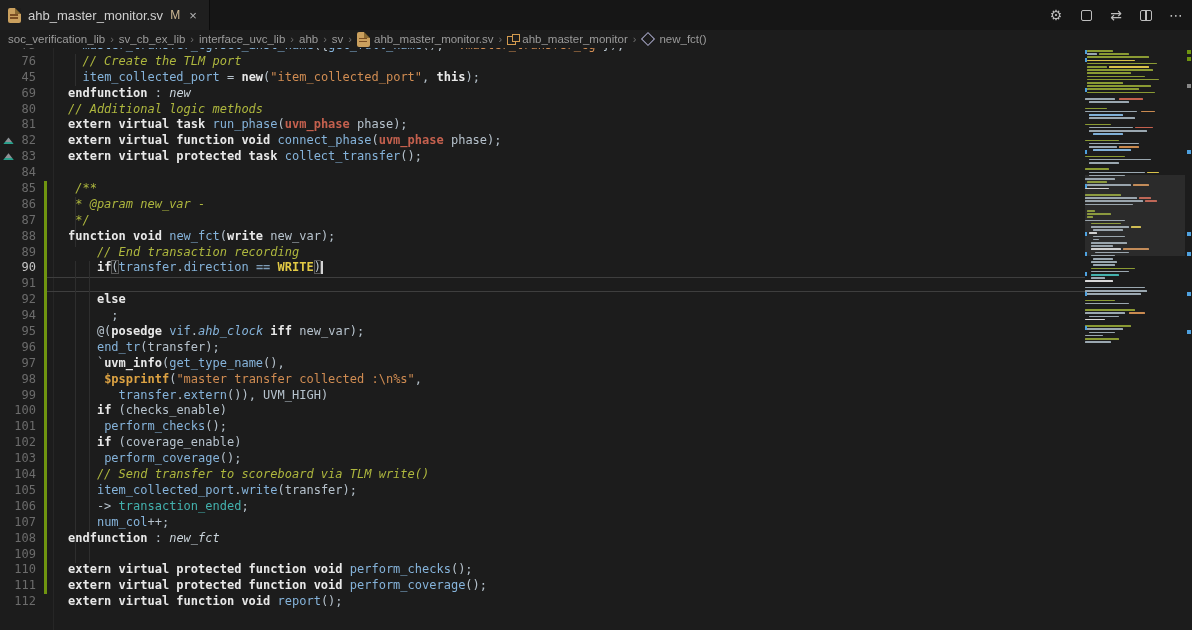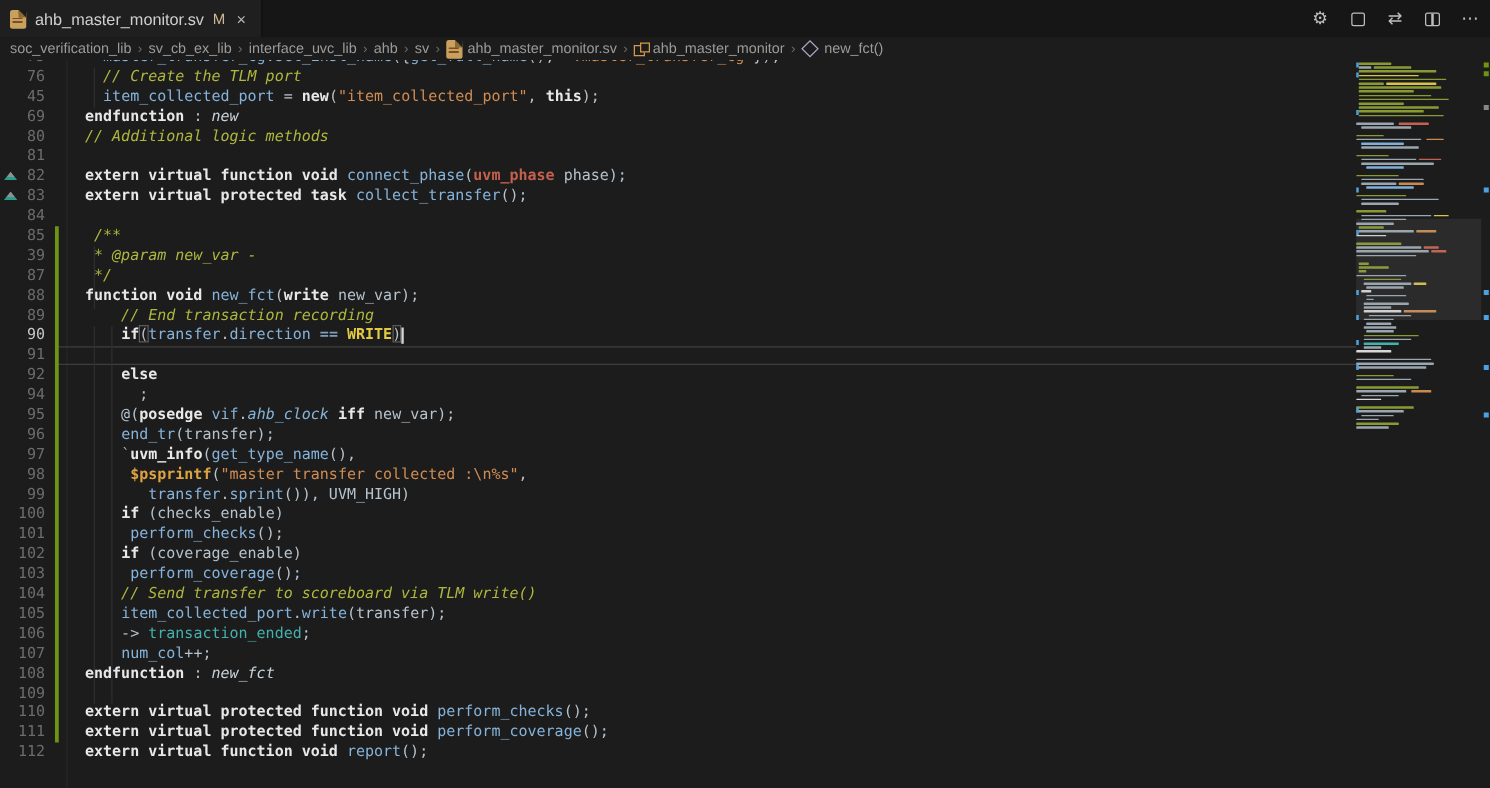--- a/index.html
+++ b/index.html
@@ -146,39 +146,40 @@
         <div class="line">
           <span class="lnum">69</span>
           <span class="codetxt"><span class="kw">endfunction</span><span class="pl"> : </span><span class="it">new</span></span>
         </div>
         <div class="line">
           <span class="lnum">80</span>
           <span class="codetxt"><span class="cm">// Additional logic methods</span></span>
         </div>
         <div class="line">
           <span class="lnum">81</span>
+          <span class="codetxt"><span class="kw">extern virtual task </span><span class="id">run_phase</span><span class="pl">(</span><span class="ty">uvm_phase</span><span class="pl"> phase);</span></span>
         </div>
         <div class="line">
           <span class="lnum">82</span>
           <span class="codetxt"><span class="kw">extern virtual function void </span><span class="id">connect_phase</span><span class="pl">(</span><span class="ty">uvm_phase</span><span class="pl"> phase);</span></span>
         </div>
         <div class="line">
           <span class="lnum">83</span>
           <span class="codetxt"><span class="kw">extern virtual protected task </span><span class="id">collect_transfer</span><span class="pl">();</span></span>
         </div>
         <div class="line">
           <span class="lnum">84</span>
           <span class="codetxt"></span>
         </div>
         <div class="line">
           <span class="lnum">85</span>
           <span class="codetxt"><span class="cm"> /**</span></span>
         </div>
         <div class="line">
-          <span class="lnum">39</span>
+          <span class="lnum">86</span>
           <span class="codetxt"><span class="cm"> * @param new_var -</span></span>
         </div>
         <div class="line">
           <span class="lnum">87</span>
           <span class="codetxt"><span class="cm"> */</span></span>
         </div>
         <div class="line">
           <span class="lnum">88</span>
           <span class="codetxt"><span class="kw">function void </span><span class="id">new_fct</span><span class="pl">(</span><span class="kw">write</span><span class="pl"> new_var);</span></span>
         </div>
@@ -212,21 +213,21 @@
         <div class="line">
           <span class="lnum">97</span>
           <span class="codetxt"><span class="pl">    </span><span class="bt">`</span><span class="kw">uvm_info</span><span class="pl">(</span><span class="id">get_type_name</span><span class="pl">(),</span></span>
         </div>
         <div class="line">
           <span class="lnum">98</span>
           <span class="codetxt"><span class="pl">     </span><span class="dl">$psprintf</span><span class="pl">(</span><span class="st">"master transfer collected :\n%s"</span><span class="pl">,</span></span>
         </div>
         <div class="line">
           <span class="lnum">99</span>
-          <span class="codetxt"><span class="pl">       </span><span class="id">transfer</span><span class="pl">.</span><span class="id">sprint</span><span class="pl">()), UVM_HIGH)</span></span>
+          <span class="codetxt"><span class="pl">       </span><span class="id">transfer</span><span class="pl">.</span><span class="id">extern</span><span class="pl">()), UVM_HIGH)</span></span>
         </div>
         <div class="line">
           <span class="lnum">100</span>
           <span class="codetxt"><span class="pl">    </span><span class="kw">if</span><span class="pl"> (checks_enable)</span></span>
         </div>
         <div class="line">
           <span class="lnum">101</span>
           <span class="codetxt"><span class="pl">     </span><span class="id">perform_checks</span><span class="pl">();</span></span>
         </div>
         <div class="line">

